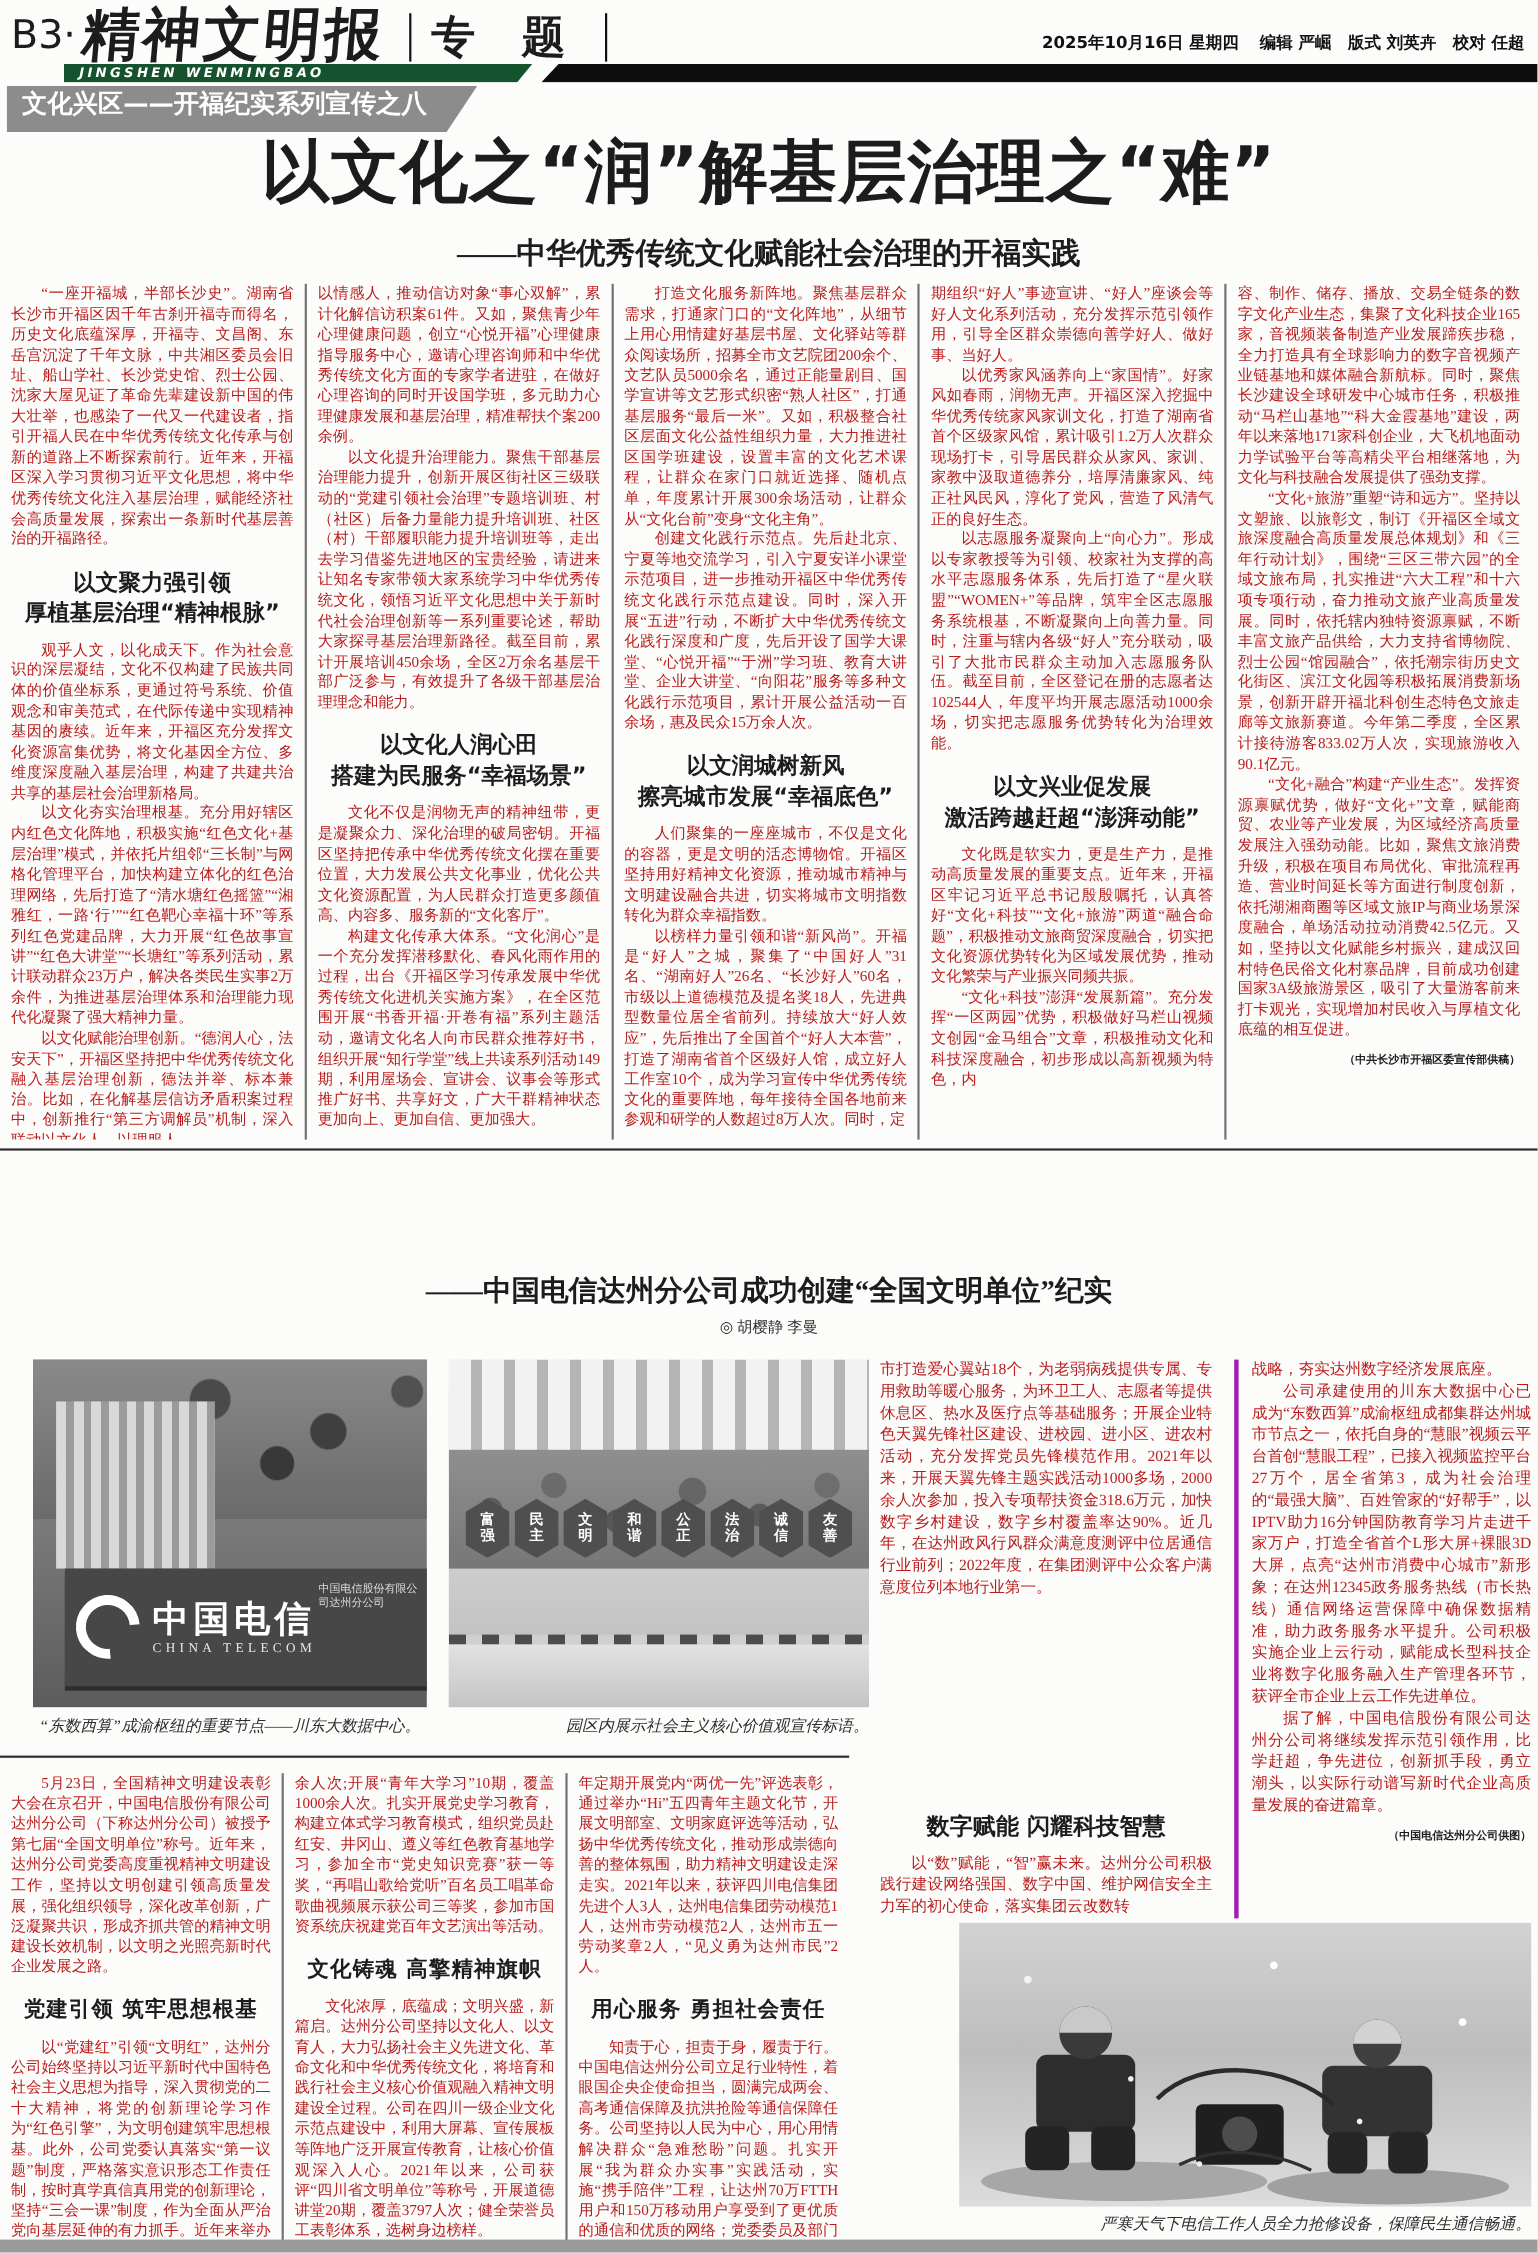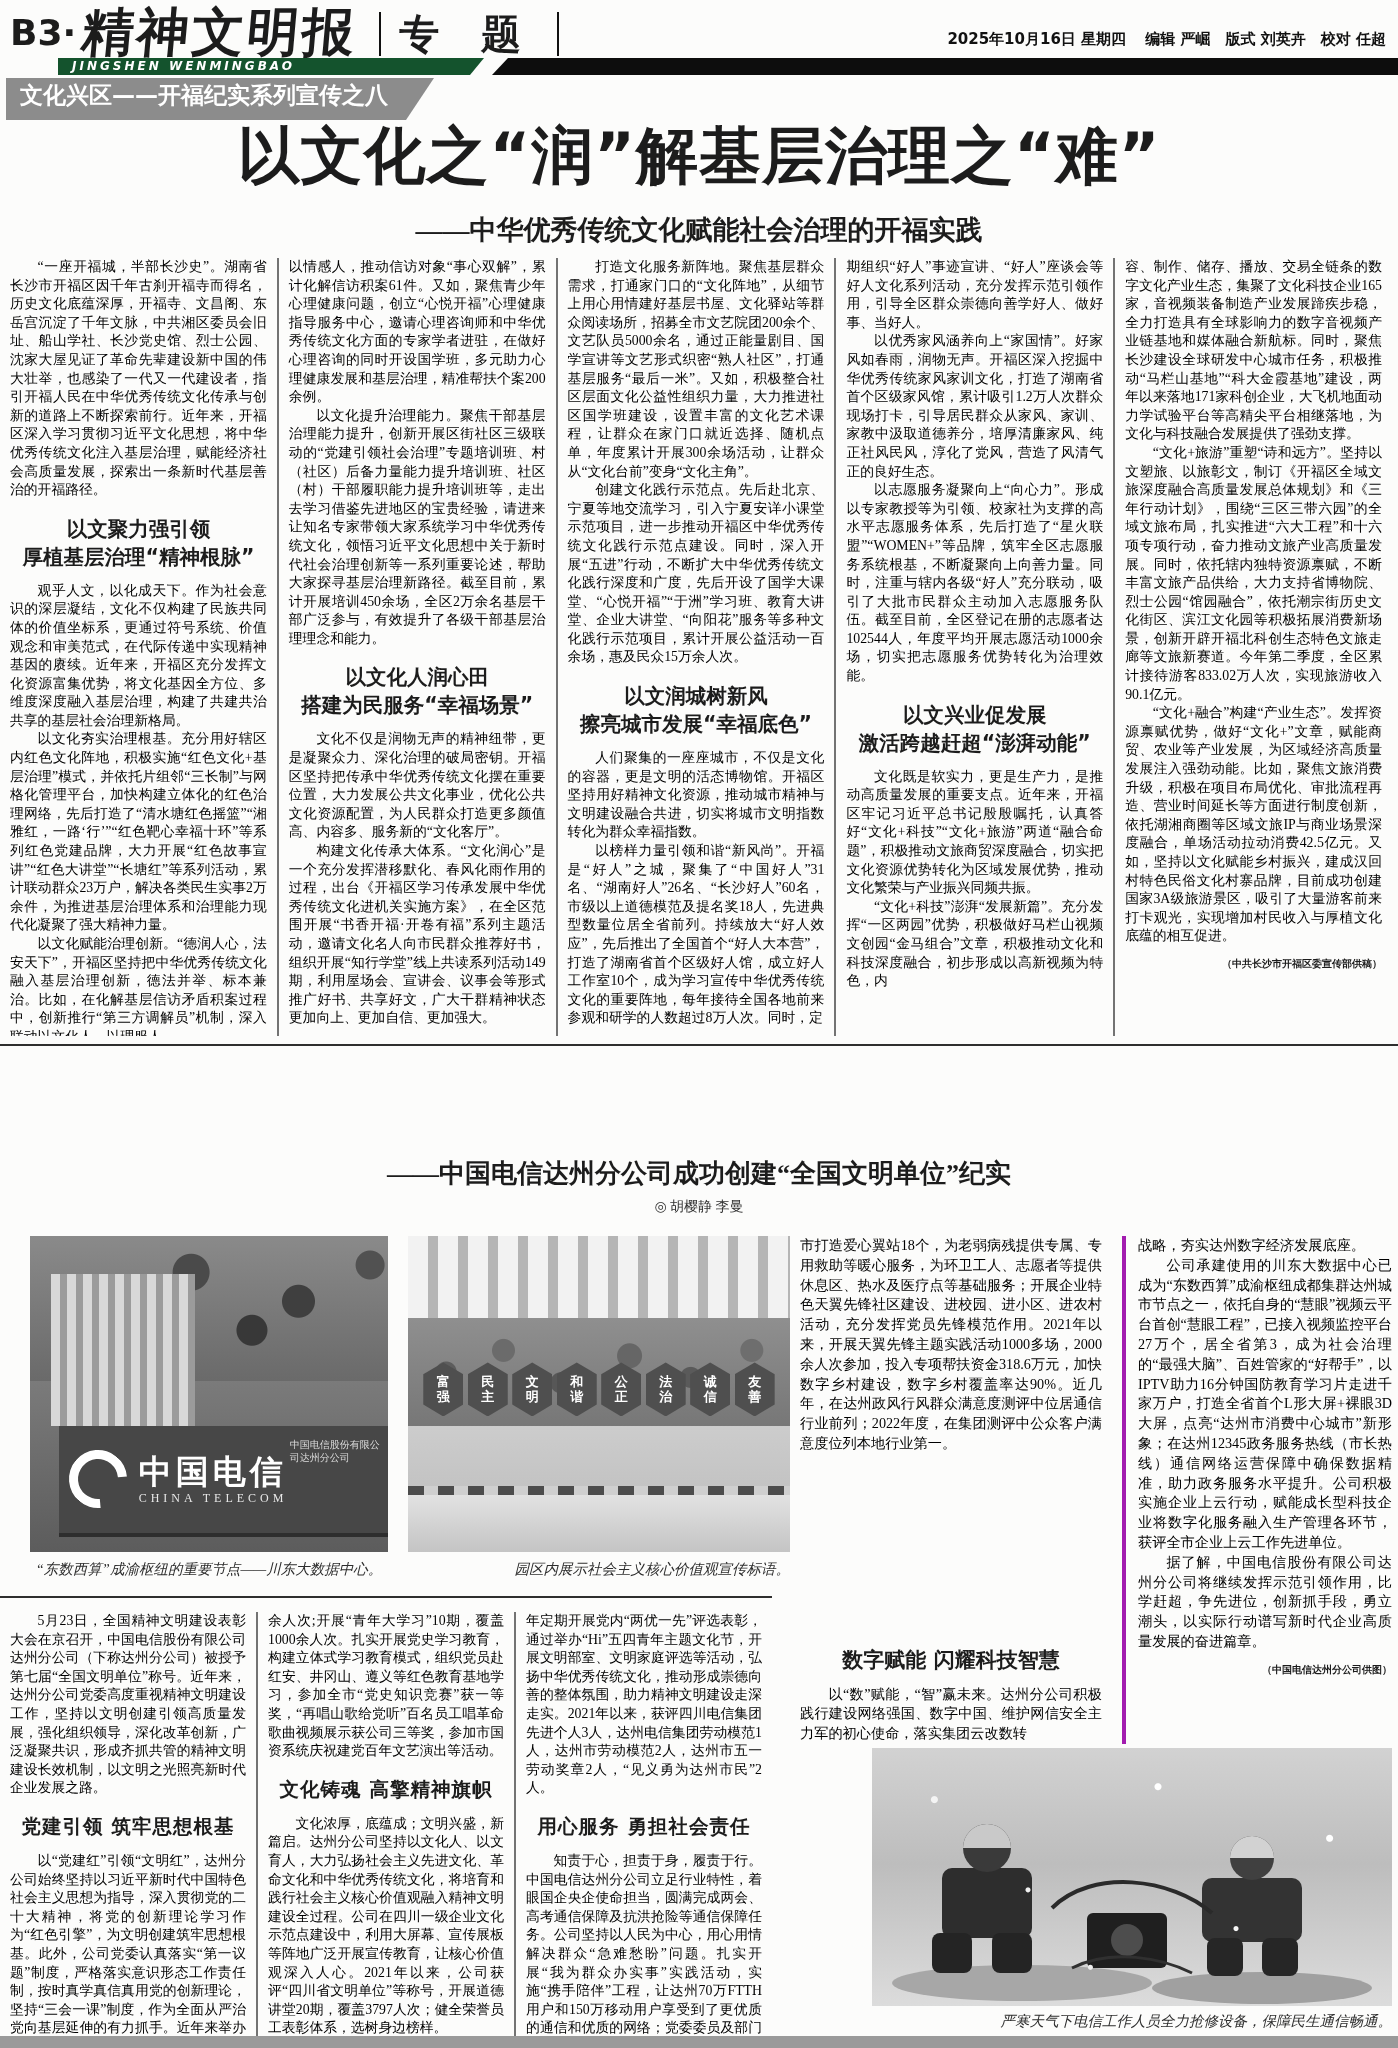--- a/index.html
+++ b/index.html
@@ -1,21 +1,21 @@
 <!DOCTYPE html>
 <html><head>
 <meta charset="utf-8">
 <style>
   html,body{margin:0;padding:0;background:#e9e9e9;}
   .page{position:relative;width:1398px;height:2048px;margin:0 auto;background:#fcfcfb;
         font-family:"Liberation Serif","DejaVu Serif",serif;color:#1c1c1c;overflow:hidden;}
 
   
   .hdr-mast{position:absolute;left:10px;top:4px;display:flex;align-items:flex-end;white-space:nowrap;}
-  .edition{font-family:"DejaVu Sans","Liberation Sans",sans-serif;font-weight:700;font-size:36px;line-height:54px;}
+  .edition{font-family:"DejaVu Sans","Liberation Sans",sans-serif;font-weight:400;font-size:36px;line-height:54px;}
   .mast-cn{font-family:"DejaVu Serif","Liberation Serif",serif;font-weight:900;font-size:52px;line-height:56px;
            letter-spacing:3px;transform:skewX(-5deg);margin-left:6px;}
   .hdr-vline{width:2px;height:44px;background:#111;margin:0 18px 4px 22px;}
   .section-label{font-family:"DejaVu Sans","Liberation Sans",sans-serif;font-weight:900;font-size:40px;line-height:52px;letter-spacing:14px;}
   .pinyin-bar{position:absolute;left:58px;top:58px;width:412px;height:17px;background:#14532d;
               clip-path:polygon(0 0,100% 0,calc(100% - 14px) 100%,0 100%);color:#fff;
               font-family:"DejaVu Sans","Liberation Sans",sans-serif;font-style:italic;font-weight:800;
               font-size:12px;line-height:17px;letter-spacing:3px;padding-left:14px;}
   .hdr-blackbar{position:absolute;left:492px;top:58px;width:906px;height:17px;background:#0d0d0d;
                 clip-path:polygon(16px 0,100% 0,100% 100%,0 100%);}
@@ -31,21 +31,21 @@
 
   
   .a1-title{position:absolute;left:0;top:114px;width:100%;text-align:center;
             font-family:"DejaVu Sans","Liberation Sans",sans-serif;font-weight:900;font-size:62px;letter-spacing:1px;}
   .a1-sub{position:absolute;left:0;top:212px;width:100%;text-align:center;
           font-weight:600;font-size:27px;}
   .colwrap{display:flex;}
   .a1-body{position:absolute;left:8px;top:258px;width:1384px;height:778px;}
   .col{flex:1;padding:0 10px;border-left:2px solid #737373;overflow:hidden;}
   .col:first-child{border-left:none;padding-left:2px;}
-  .para{font-size:13.8px;line-height:18.6px;text-align:justify;text-indent:2em;color:#000000;}
+  .para{font-size:13.8px;line-height:18.6px;text-align:justify;text-indent:2em;color:#b91c1c;}
   .para.ni{text-indent:0;}
   .subhead{font-family:"DejaVu Sans","Liberation Sans",sans-serif;font-weight:800;font-size:20.5px;
            line-height:28px;text-align:center;margin:15px 0 11px;white-space:pre-line;}
   .attr-line{font-size:10px;line-height:19px;font-weight:700;text-align:right;margin-top:8px;}
 
   .divider1{position:absolute;left:0;top:1044px;width:1398px;height:2px;background:#2e2e2e;}
 
   
   .a2-title{position:absolute;left:0;top:1086px;width:1398px;text-align:center;
             font-family:"DejaVu Sans","Liberation Sans",sans-serif;font-weight:900;font-size:52px;letter-spacing:5px;}

